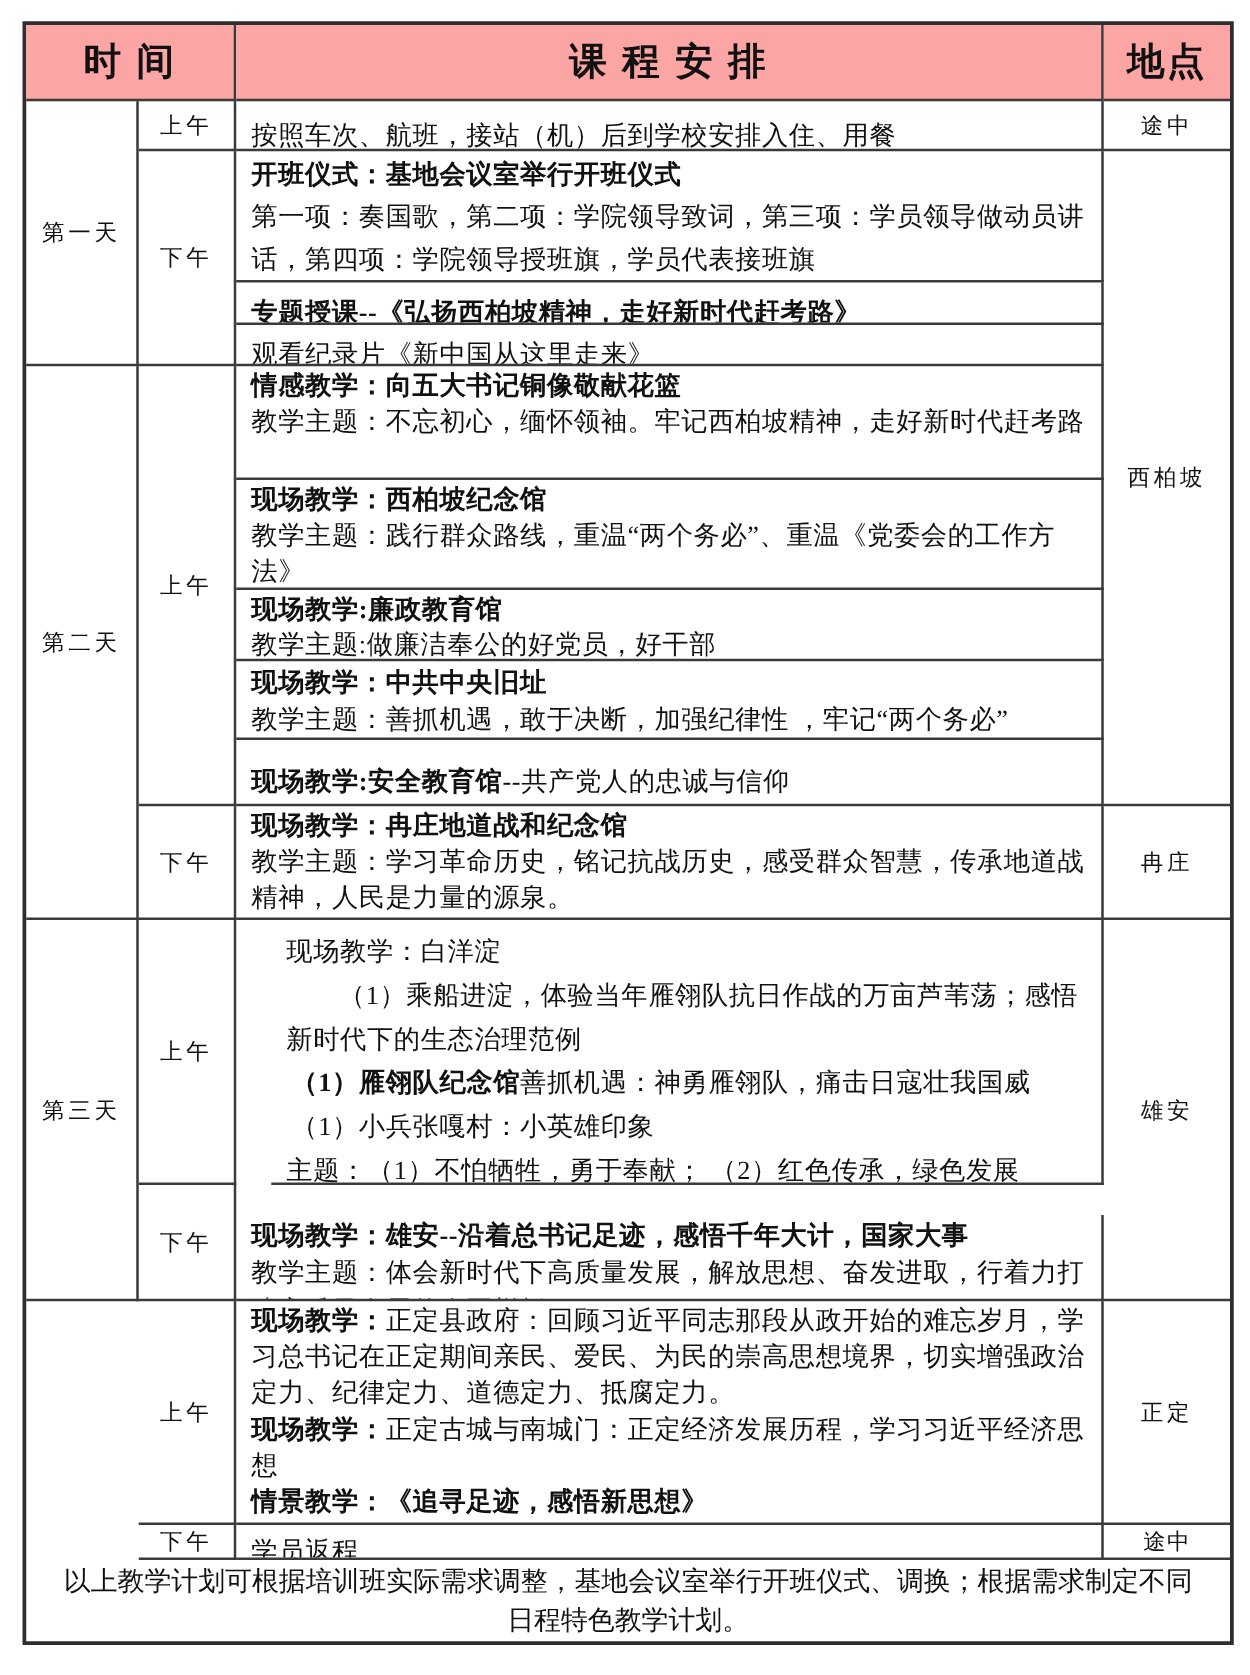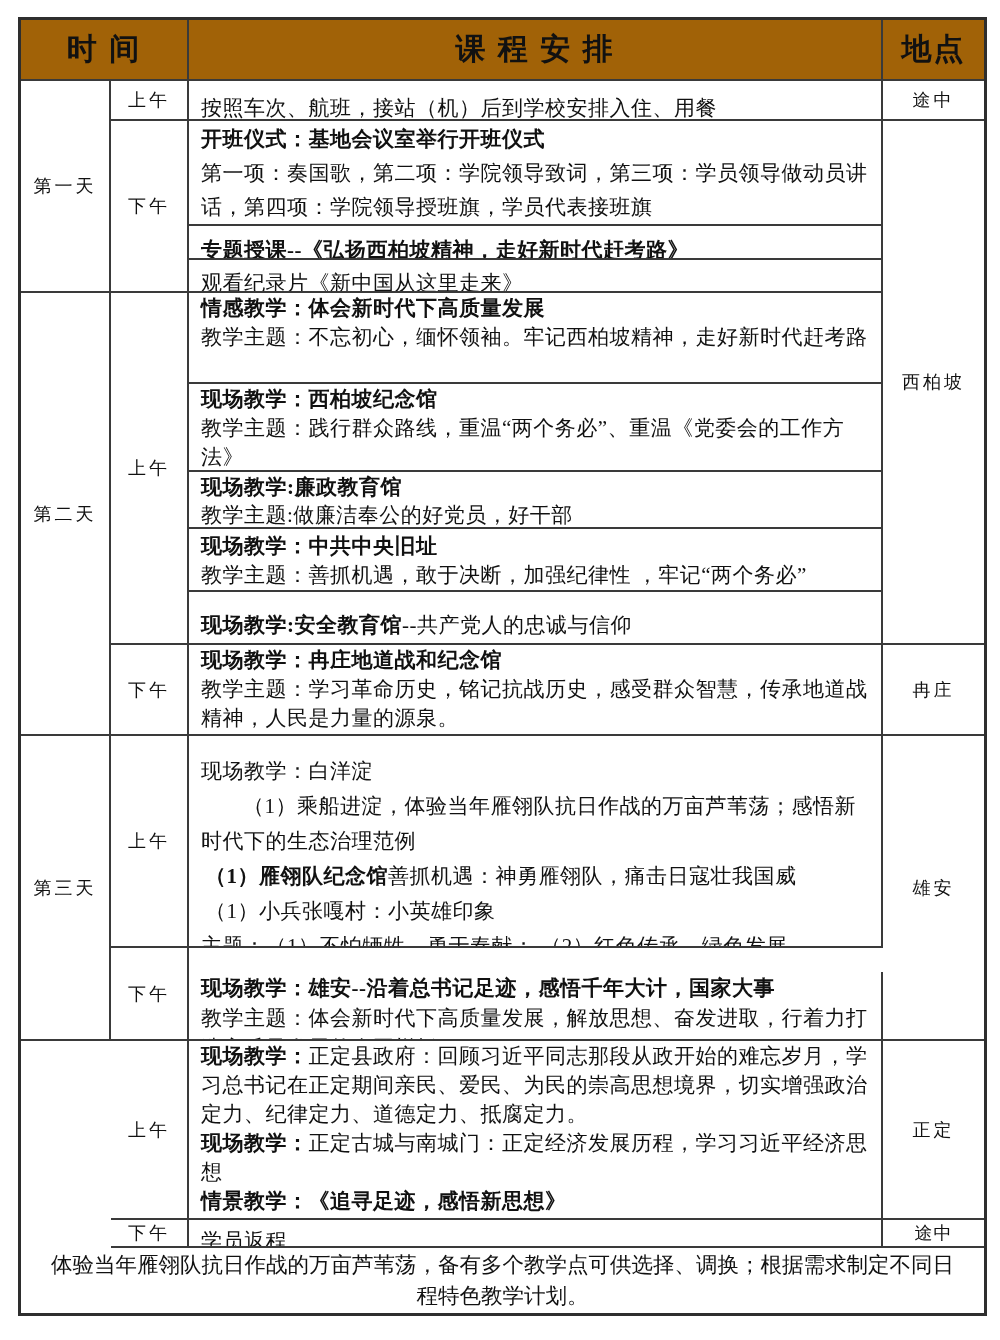--- a/index.html
+++ b/index.html
@@ -6,31 +6,31 @@
     font-family:"Liberation Serif","DejaVu Serif",serif;color:#111;}
   .table{position:absolute;left:18px;top:17px;width:963px;
     display:grid;
     grid-template-columns:90px 78px 694px 101px;
     grid-template-rows:61px 40px 105px 34px 33px 91px 88px 57px 63px 53px 91px 212px 93px 179px 28px 65px;
     border:3px solid #2e2e2e;}
   .c{border-right:2px solid #3a3a3a;border-bottom:2px solid #3a3a3a;
      box-sizing:border-box;overflow:hidden;}
   .no-r{border-right:none;}
   .no-b{border-bottom:none;}
-  .hdr{background:#a16207;display:flex;align-items:center;justify-content:center;
+  .hdr{background:#fca5a5;display:flex;align-items:center;justify-content:center;
      font-family:"Liberation Sans","DejaVu Sans",sans-serif;font-weight:700;
      font-size:30px;letter-spacing:2px;}
   .lab{display:flex;align-items:center;justify-content:center;
      font-size:18px;letter-spacing:3px;}
   .course{font-size:21px;line-height:29px;padding:1px 12px;letter-spacing:0.5px;}
   .course p{margin:0;}
   .vc{display:flex;align-items:center;padding-top:16px;padding-bottom:0;}
   .bd{font-weight:700;}
   .lh34{line-height:34px;padding-top:1px;}
-  .lh35{line-height:35px;padding-top:18px;}
+  .lh35{line-height:35px;padding-top:8px;margin-left:28px;}
   .lh30{line-height:30px;margin-top:24px;}
   .indent2{text-indent:2em;}
   .indent-s{padding-left:4px;}
   .footer{display:flex;align-items:center;justify-content:center;
      font-size:21.5px;line-height:31px;text-align:center;}
   .footer .inner{width:912px;}
 </style>
 </head>
 <body>
 
@@ -51,21 +51,21 @@
     <p>第一项：奏国歌，第二项：学院领导致词，第三项：学员领导做动员讲话，第四项：学院领导授班旗，学员代表接班旗</p>
   </div>
   <div class="c course vc bd" style="grid-area:4/3/5/4">专题授课--《弘扬西柏坡精神，走好新时代赶考路》</div>
   <div class="c course vc" style="grid-area:5/3/6/4">观看纪录片《新中国从这里走来》</div>
   <div class="c lab no-r" style="grid-area:3/4/11/5">西柏坡</div>
 
   <div class="c lab" style="grid-area:6/1/12/2">第二天</div>
   <div class="c lab" style="grid-area:6/2/11/3">上午</div>
 
   <div class="c course" style="grid-area:6/3/7/4">
-    <p><span class="bd">情感教学：体会新时代下高质量发展</span></p>
+    <p><span class="bd">情感教学：向五大书记铜像敬献花篮</span></p>
     <p>教学主题：不忘初心，缅怀领袖。牢记西柏坡精神，走好新时代赶考路</p>
   </div>
   <div class="c course" style="grid-area:7/3/8/4">
     <p><span class="bd">现场教学：西柏坡纪念馆</span></p>
     <p>教学主题：践行群众路线，重温“两个务必”、重温《党委会的工作方法》</p>
   </div>
   <div class="c course" style="grid-area:8/3/9/4;line-height:28px">
     <p><span class="bd">现场教学:廉政教育馆</span></p>
     <p>教学主题:做廉洁奉公的好党员，好干部</p>
   </div>
@@ -108,16 +108,16 @@
     <p><span class="bd">现场教学：</span><span>正定古城与南城门：正定经济发展历程，学习习近平经济思想</span></p>
     <p><span class="bd">情景教学：《追寻足迹，感悟新思想》</span></p>
   </div>
   <div class="c lab no-r" style="grid-area:14/4/15/5">正定</div>
 
   <div class="c lab" style="grid-area:15/2/16/3">下午</div>
   <div class="c course vc" style="grid-area:15/3/16/4">学员返程</div>
   <div class="c lab no-r" style="grid-area:15/4/16/5;letter-spacing:1px">途中</div>
 
   <div class="c no-r no-b footer" style="grid-area:16/1/17/5">
-    <div class="inner">体验当年雁翎队抗日作战的万亩芦苇荡，备有多个教学点可供选择、调换；根据需求制定不同日程特色教学计划。</div>
+    <div class="inner">以上教学计划可根据培训班实际需求调整，基地会议室举行开班仪式、调换；根据需求制定不同日程特色教学计划。</div>
   </div>
 
 </div>
 
 </body></html>

